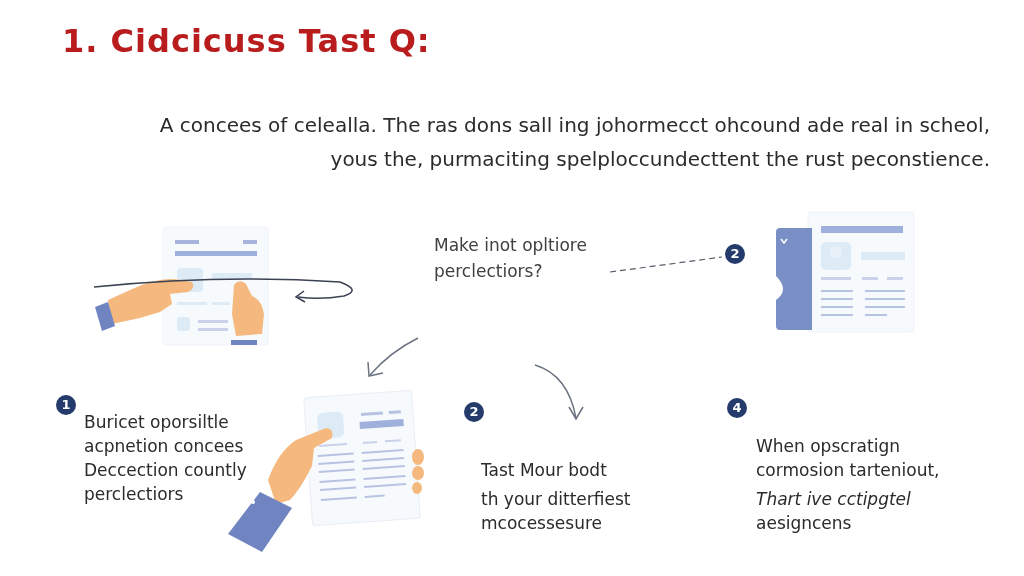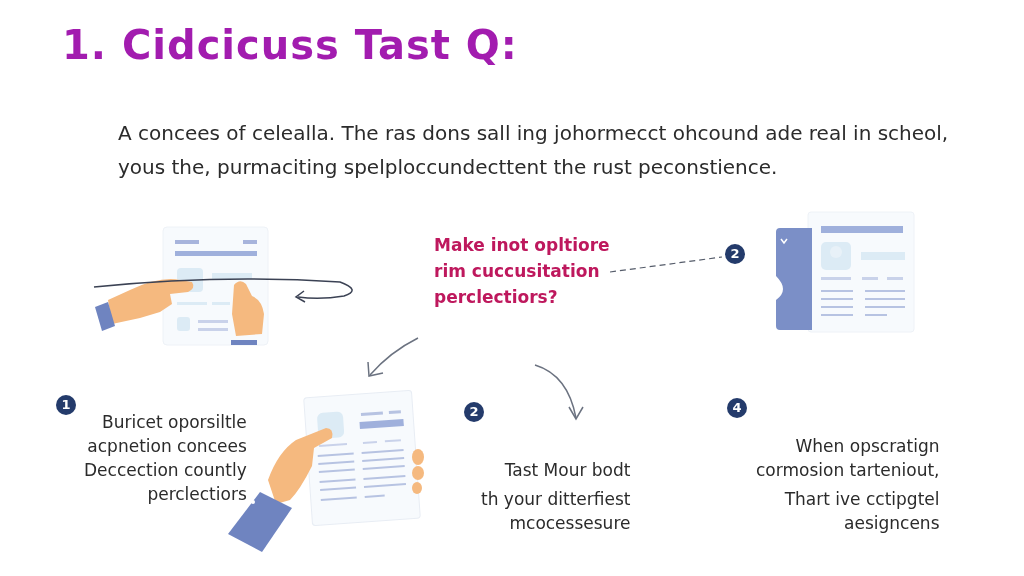--- a/index.html
+++ b/index.html
@@ -14,53 +14,53 @@
       position: relative;
       font-family: "DejaVu Sans", sans-serif;
       color: #2a2a2a;
     }
     .title {
       position: absolute;
       left: 62px;
       top: 22px;
       font-family: "DejaVu Sans", sans-serif;
       font-weight: bold;
-      font-size: 40px;
+      font-size: 32px;
       letter-spacing: 1px;
-      color: #a21caf;
+      color: #b91c1c;
       margin: 0;
     }
     .intro {
       position: absolute;
       left: 110px;
       top: 108px;
       width: 880px;
       font-size: 20px;
       line-height: 34px;
       color: #2b2b2b;
-      margin: 8px;
+      margin: 0;
+      text-align: right;
     }
     .intro span { display: block; white-space: nowrap; }
     .question {
       position: absolute;
       left: 434px;
       top: 232px;
       font-size: 17px;
       line-height: 26px;
-      color: #be185d;
-      font-weight: bold;
+      color: #404040;
     }
     .question span { display: block; white-space: nowrap; }
     .step-text {
       position: absolute;
       font-size: 17px;
       line-height: 24px;
       color: #2b2b2b;
     }
-    .step-text span { display: block; white-space: nowrap; text-align: right; }
+    .step-text span { display: block; white-space: nowrap; }
     .badge {
       position: absolute;
       width: 20px;
       height: 20px;
       border-radius: 50%;
       background: #243b6b;
       color: #ffffff;
       font-size: 13px;
       font-weight: bold;
       line-height: 20px;
@@ -166,21 +166,20 @@
 
     <path d="M268 480 Q278 452 296 440 L326 428 Q334 428 332 438 L314 448 L312 466 Q300 490 290 500 L276 504 Z" fill="#f5b97f"></path>
 
     <path d="M260 492 L292 508 L262 552 L228 534 Z" fill="#6f84c0"></path>
     <circle cx="253" cy="502" r="2" fill="#ffffff"></circle>
   </g>
 </svg>
 
 <div class="question">
   <span>Make inot opltiore</span>
-  <span>rim cuccusitation</span>
   <span>perclectiors?</span>
 </div>
 
 <div class="badge" style="left:725px; top:244px;">2</div>
 <div class="badge" style="left:464px; top:402px;">2</div>
 <div class="badge" style="left:56px; top:395px;">1</div>
 <div class="badge" style="left:727px; top:398px;">4</div>
 
 <div class="step-text" style="left:84px; top:410px;">
   <span>Buricet oporsiltle</span>
@@ -191,15 +190,15 @@
 
 <div class="step-text" style="left:481px; top:456px; line-height:29px;">
   <span>Tast Mour bodt</span>
   <span>th your ditterfiest</span>
   <span style="margin-top:-5px;">mcocessesure</span>
 </div>
 
 <div class="step-text" style="left:756px; top:434px;">
   <span>When opscratign</span>
   <span>cormosion tarteniout,</span>
-  <span style="margin-top:5px;">Thart ive cctipgtel</span>
+  <span style="margin-top:5px;font-style:italic;">Thart ive cctipgtel</span>
   <span>aesigncens</span>
 </div>
 
 </body></html>

